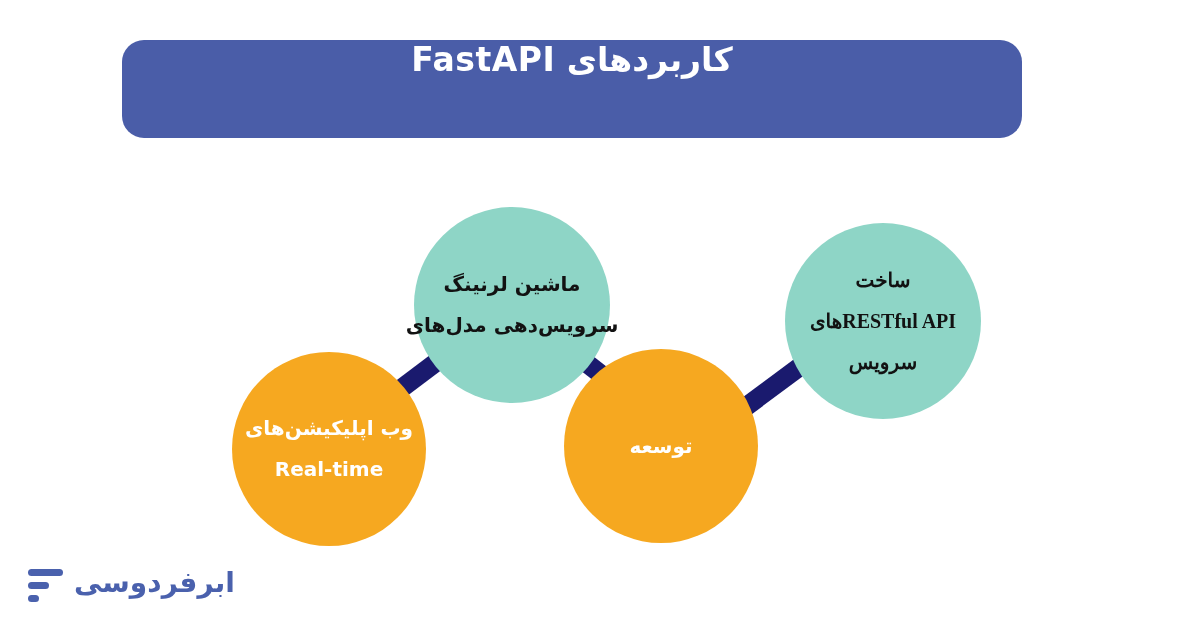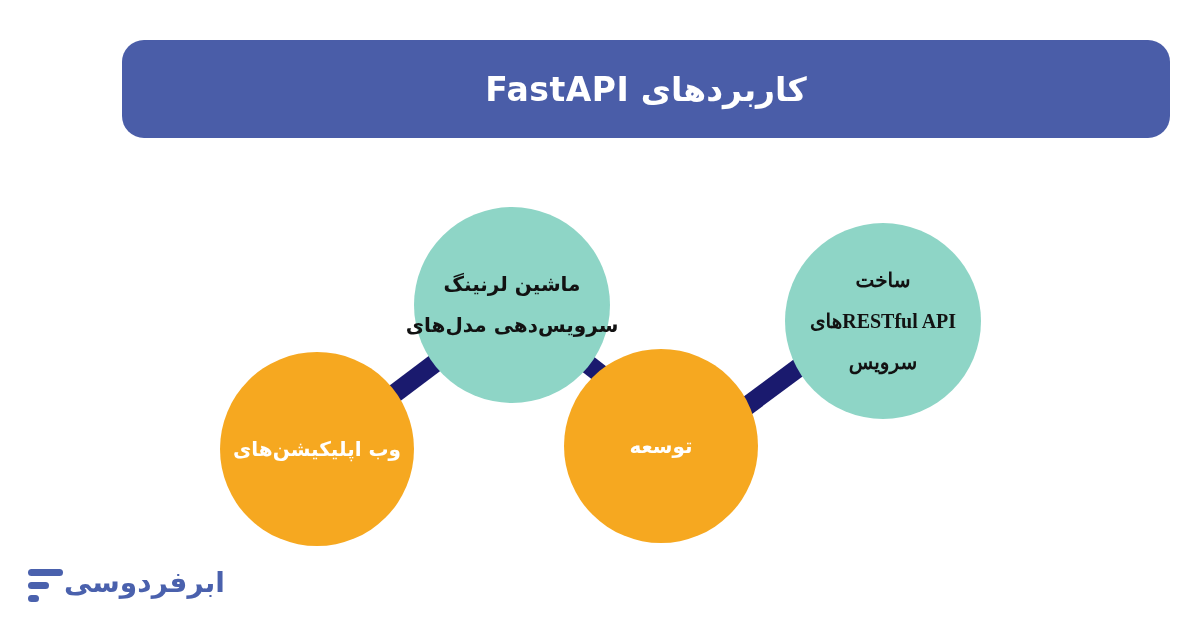--- a/index.html
+++ b/index.html
@@ -8,24 +8,24 @@
     background: #ffffff;
     position: relative;
     overflow: hidden;
     font-family: "DejaVu Sans", sans-serif;
   }
 
   
   .banner {
     position: absolute;
     left: 122px; top: 40px;
-    width: 1048px; height: 98px;
+    width: 900px; height: 98px;
     background: #4a5da8;
     border-radius: 22px;
-    display: flex; align-items: center; justify-content: center;
+    display: flex; justify-content: center;
   }
   .banner-title {
     direction: rtl;
     color: #ffffff;
     font-size: 33px;
     font-weight: bold;
     letter-spacing: 0.5px;
   }
 
   
@@ -43,32 +43,32 @@
     align-items: center; justify-content: center;
     text-align: center;
     direction: rtl;
     font-weight: bold;
     font-size: 20px;
     line-height: 2.05;
   }
   .node.teal   { background: #8ed5c6; color: #121212; }
   .node.orange { background: #f6a820; color: #ffffff; }
 
-  .node-web   { left: 220px; top: 352px; width: 194px; height: 194px; }
+  .node-web   { left: 232px; top: 352px; width: 194px; height: 194px; }
   .node-ml    { left: 414px; top: 207px; width: 196px; height: 196px; }
   .node-micro { left: 564px; top: 349px; width: 194px; height: 194px; }
   .node-rest  { left: 785px; top: 223px; width: 196px; height: 196px; font-family: Liberation Serif, serif; }
 
   .node-line { display: block; white-space: nowrap; }
 
   
   .logo {
     position: absolute;
     left: 28px; top: 564px;
-    display: flex; align-items: center; 
+    display: flex; align-items: center; gap: 10px;
   }
   .logo-icon { position: relative; width: 36px; height: 38px; }
   .logo-bar {
     position: absolute; left: 0;
     height: 7px; border-radius: 4px;
     background: #4a61ad;
   }
   .logo-bar.b1 { top: 5px;  width: 35px; }
   .logo-bar.b2 { top: 18px; width: 21px; }
   .logo-bar.b3 { top: 31px; width: 11px; }
@@ -88,20 +88,21 @@
   <line class="connector" x1="512" y1="305" x2="693" y2="446" stroke="#1a1a6e"></line>
   <line class="connector" x1="693" y1="446" x2="883" y2="305" stroke="#1a1a6e"></line>
 </svg>
 
 <div class="banner">
   <div class="banner-title">کاربردهای FastAPI</div>
 </div>
 
 <div class="node orange node-web">
   <span class="node-line">وب اپلیکیشن‌های</span>
+  <span class="node-line">Real-time</span>
 </div>
 
 <div class="node teal node-ml">
   <span class="node-line">ماشین لرنینگ</span>
   <span class="node-line">سرویس‌دهی مدل‌های</span>
 </div>
 
 <div class="node orange node-micro">
   <span class="node-line">توسعه</span>
 </div>

